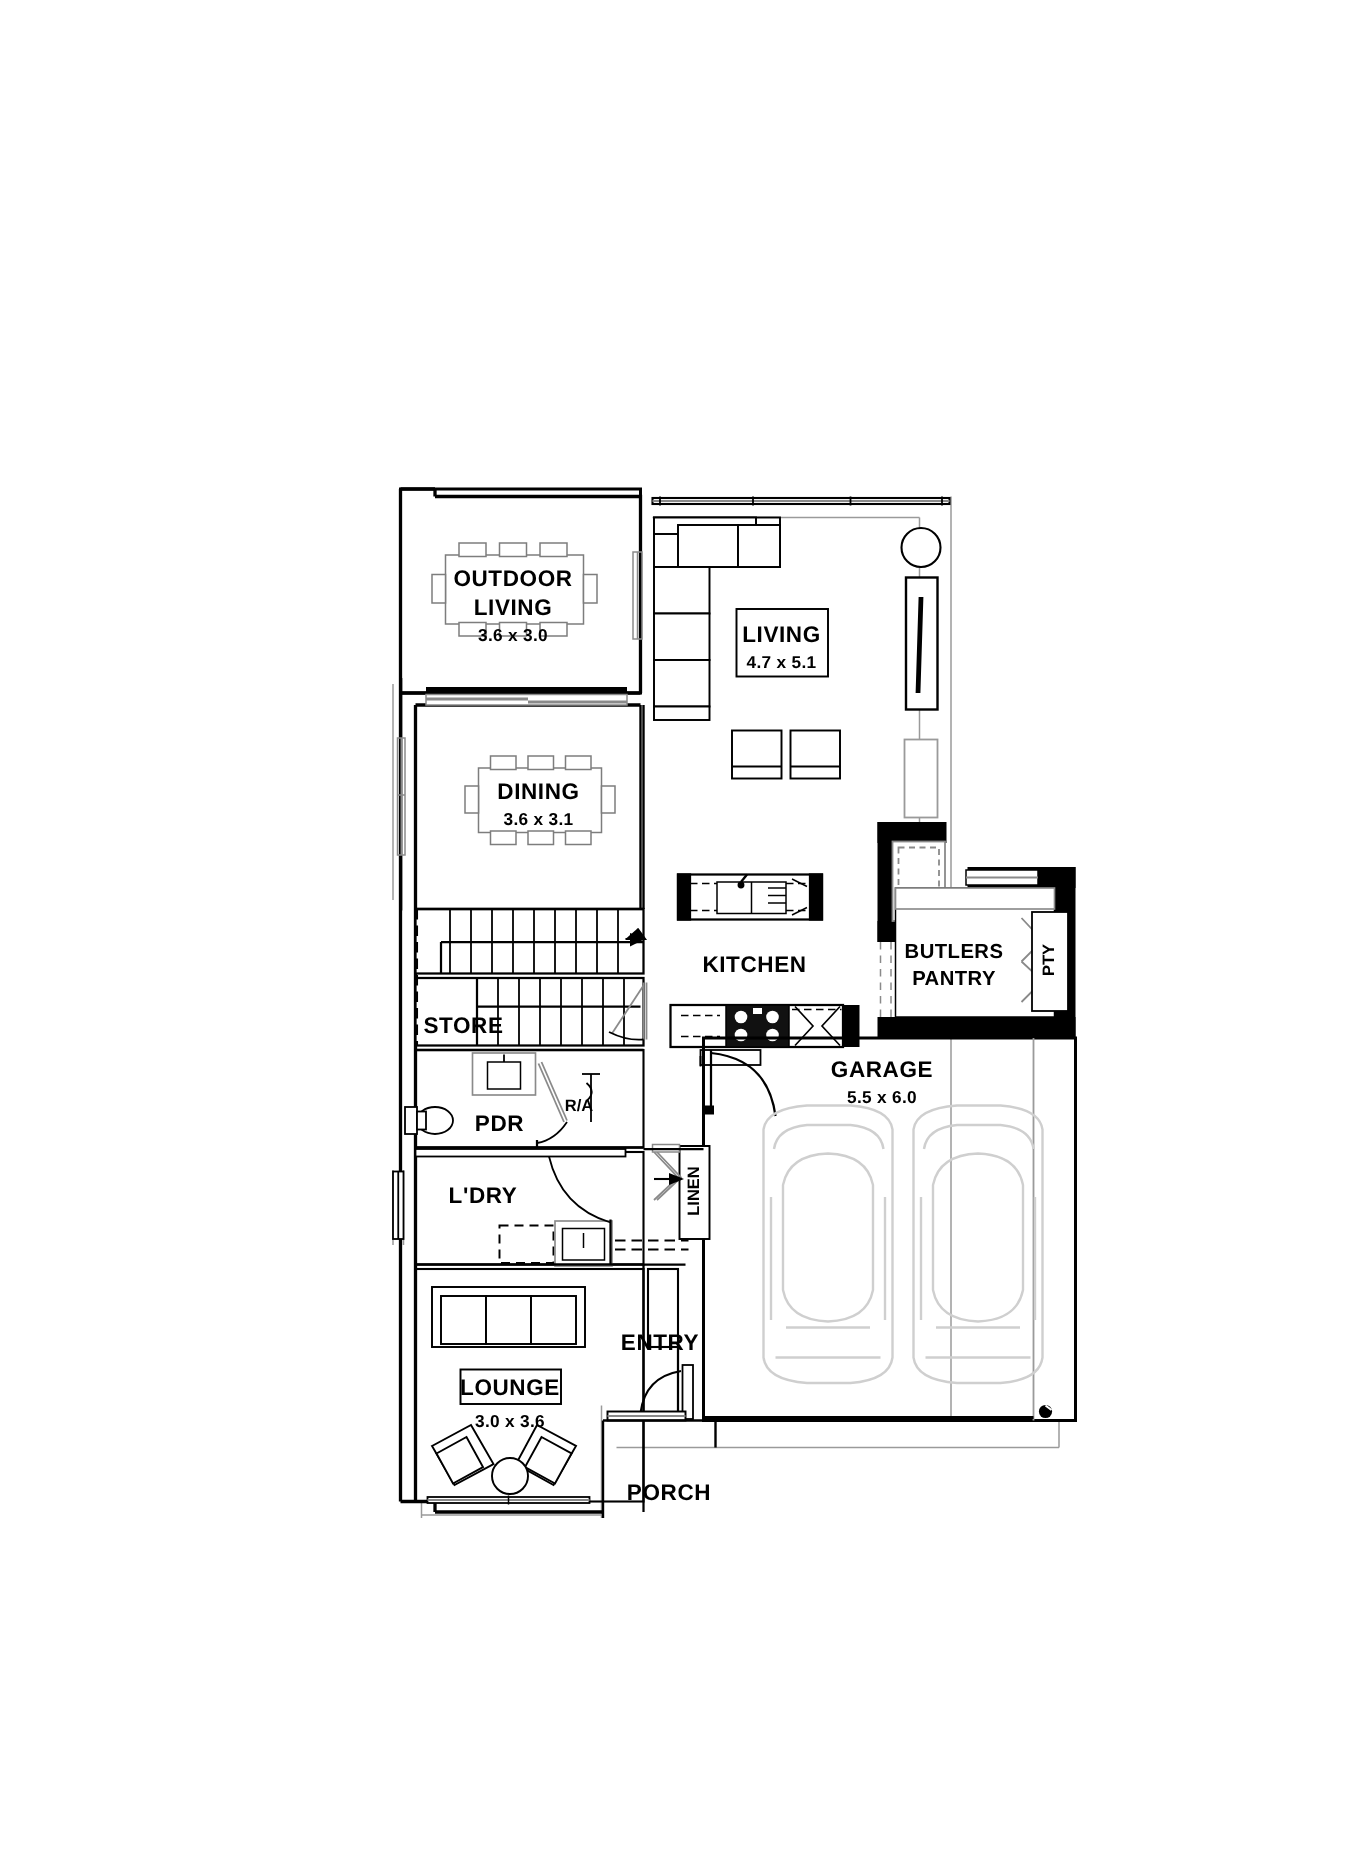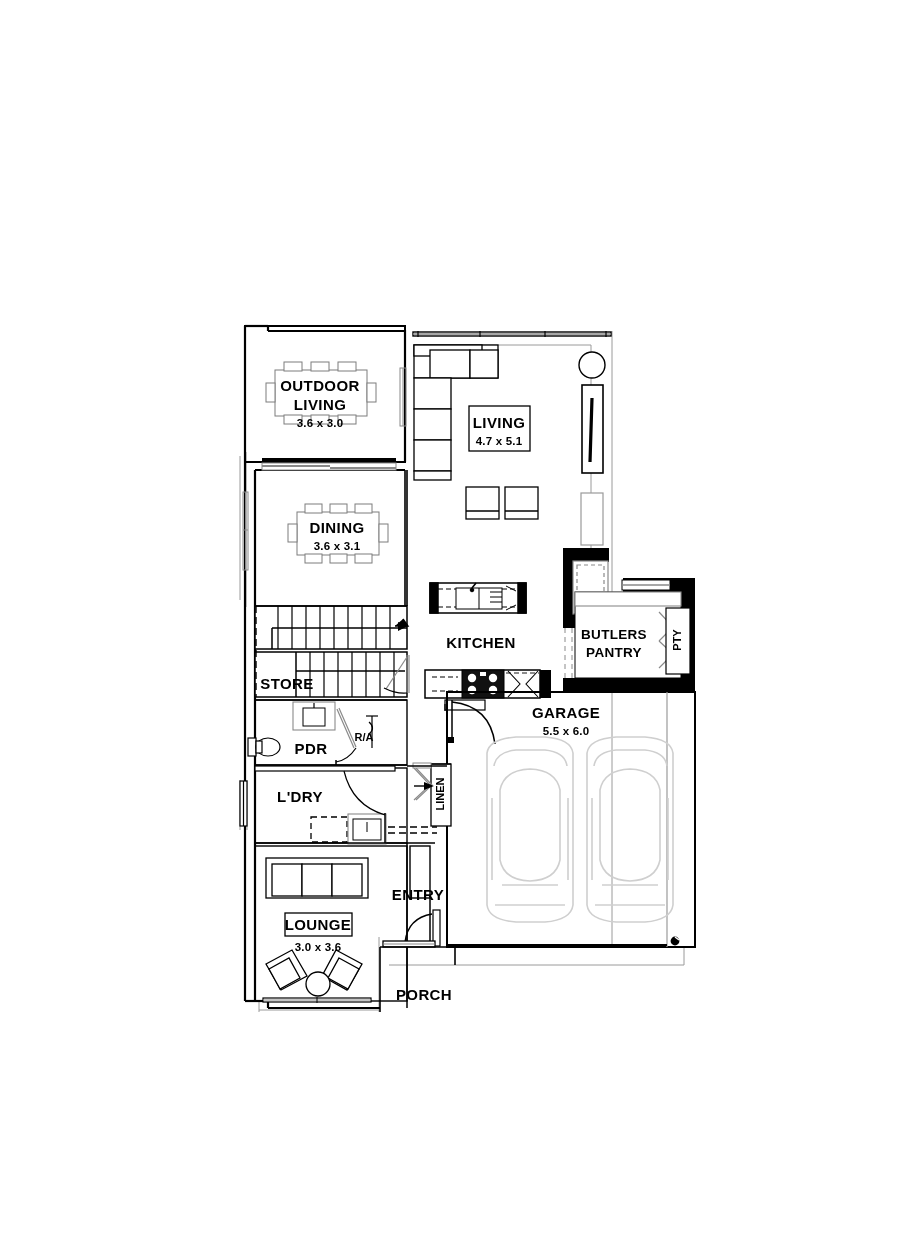--- a/index.html
+++ b/index.html
@@ -8,20 +8,21 @@
     padding: 0;
     background: #ffffff;
     font-family: "Liberation Sans", sans-serif;
   }
   #page {
     position: relative;
     width: 817px;
     height: 1245px;
     background: #ffffff;
     overflow: hidden;
+    margin-left: 22px;
   }
   #plan-svg {
     position: absolute;
     left: 0;
     top: 0;
     width: 901px;
     height: 1245px;
   }
   .rm-label {
     font-family: "Liberation Sans", sans-serif;

